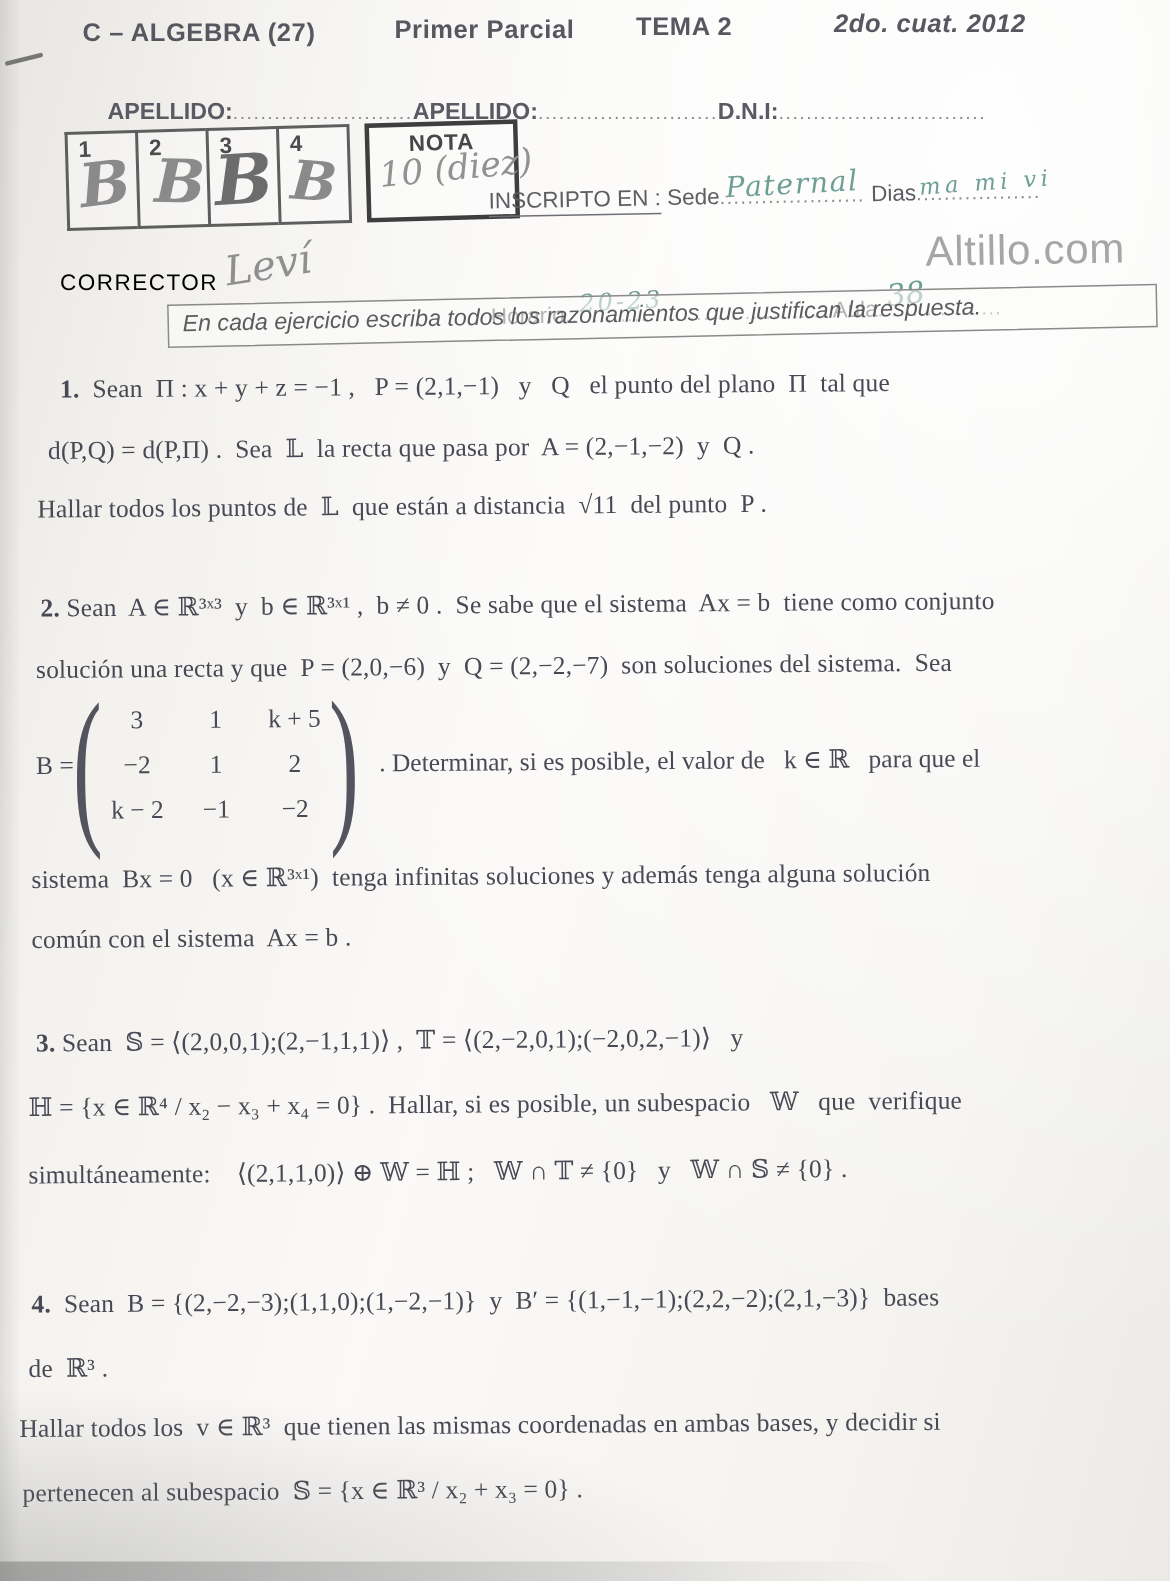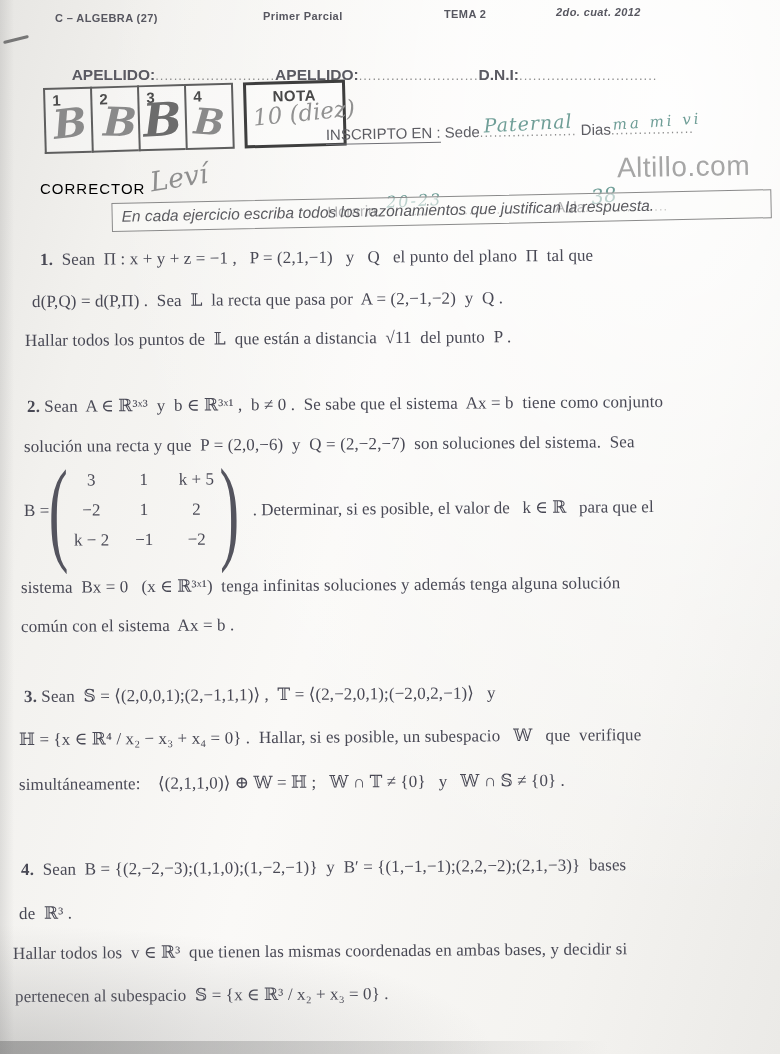--- a/index.html
+++ b/index.html
@@ -4,21 +4,21 @@
 <style>
   html,body{margin:0;padding:0;}
   body{
     width:780px;height:1054px;position:relative;overflow:hidden;
     background:
       radial-gradient(ellipse at 85% 10%, rgba(255,255,255,.9), transparent 60%),
       linear-gradient(105deg,#e7e6e3 0%,#f2f1ee 16%,#faf9f7 45%,#f4f3f0 78%,#ebeae7 100%);
     font-family:"Liberation Sans", sans-serif;
   }
   
-  .hdr{position:absolute;font-weight:bold;color:#575760;font-size:11px;letter-spacing:.4px;white-space:pre;}
+  .hdr{position:absolute;font-weight:bold;color:#575760;font-size:17px;letter-spacing:.4px;white-space:pre;}
   .idline{position:absolute;left:55px;top:48px;font-weight:bold;color:#5a5a62;font-size:15.5px;white-space:pre;}
   .dots{color:#8c8c8c;font-weight:normal;letter-spacing:1px;font-size:13px;}
   
   .pen-mark{position:absolute;left:3px;top:38px;width:26px;height:3px;background:#777;border-radius:3px;transform:rotate(-14deg);}
   
   .gtable{position:absolute;left:43px;top:88px;display:flex;align-items:flex-start;transform:rotate(-1.6deg);transform-origin:left top;}
   .gcell{width:45px;height:62px;border:2px solid #5e5e5e;border-right:none;position:relative;background:rgba(255,255,255,.35);overflow:visible;}
   .gcell:nth-of-type(4){border-right:2px solid #5e5e5e;}
   .cnum{position:absolute;top:2px;left:7px;font-size:15px;font-weight:bold;color:#4c4c4c;}
   .mark{position:absolute;top:14px;left:7px;font-family:"DejaVu Serif",serif;font-style:italic;font-weight:bold;font-size:40px;color:#8a8a8a;line-height:1;}
@@ -63,21 +63,21 @@
 </style>
 </head>
 <body>
 
 <div>
 
   <div class="pen-mark"></div>
 
   <span class="hdr" style="left:55px;top:12px;">C – ALGEBRA (27)</span>
   <span class="hdr" style="left:263px;top:10px;">Primer Parcial</span>
-  <span class="hdr" style="left:444px;top:8px;">TEMA 2</span>
+  <span class="hdr" style="left:424px;top:8px;">TEMA 2</span>
   <span class="hdr" style="left:556px;top:6px;font-style:italic;">2do. cuat. 2012</span>
 
   <div class="idline">
     <span>APELLIDO:</span><span class="dots">..........................</span><span>APELLIDO:</span><span class="dots">..........................</span><span>D.N.I:</span><span class="dots">..............................</span>
   </div>
 
   <div class="gtable">
     <div class="gcell">
       <span class="cnum">1</span>
       <span class="mark">B</span>

